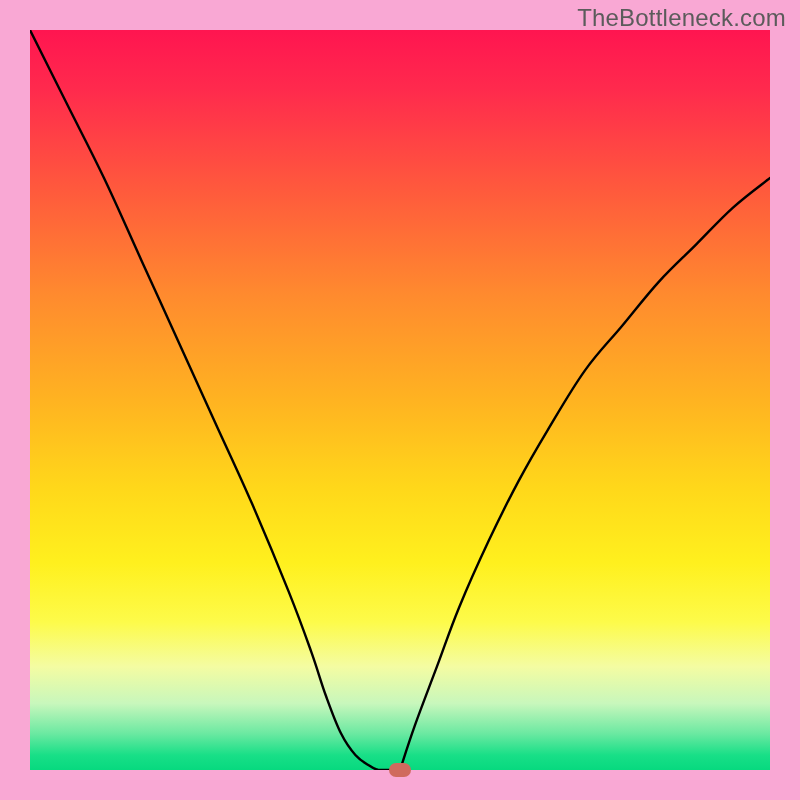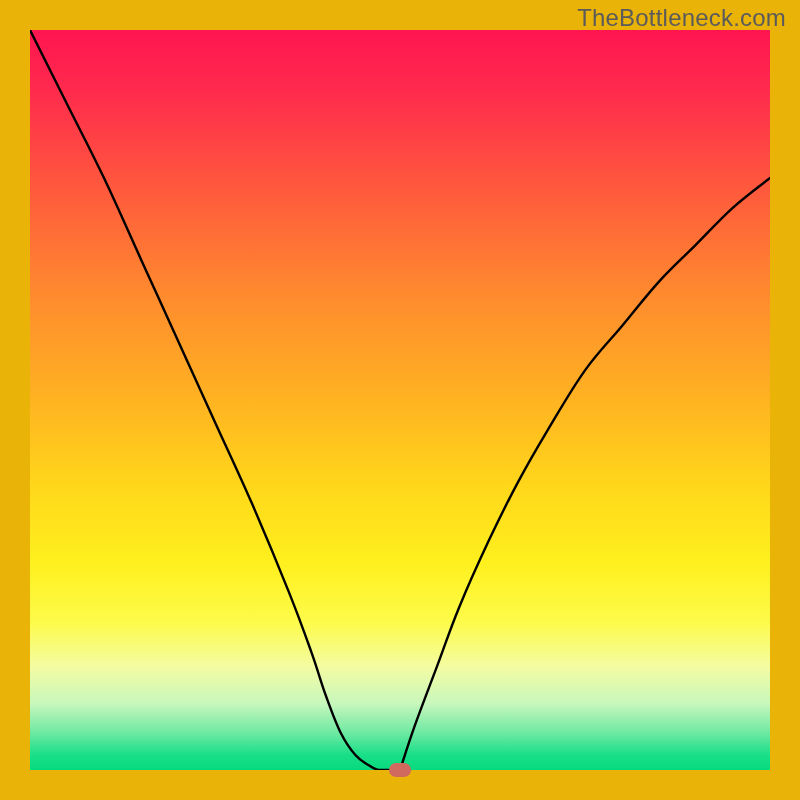--- a/index.html
+++ b/index.html
@@ -8,21 +8,21 @@
     width: 800px;
     height: 800px;
     overflow: hidden;
     background: #000;
     font-family: Arial, Helvetica, sans-serif;
   }
   .frame {
     position: relative;
     width: 800px;
     height: 800px;
-    background: #eab308;
+    background: #f9a8d4;
   }
   .watermark {
     position: absolute;
     top: 4px;
     right: 14px;
     color: #5b5b5b;
     font-size: 24px;
     font-weight: 500;
     letter-spacing: 0.2px;
     z-index: 5;

